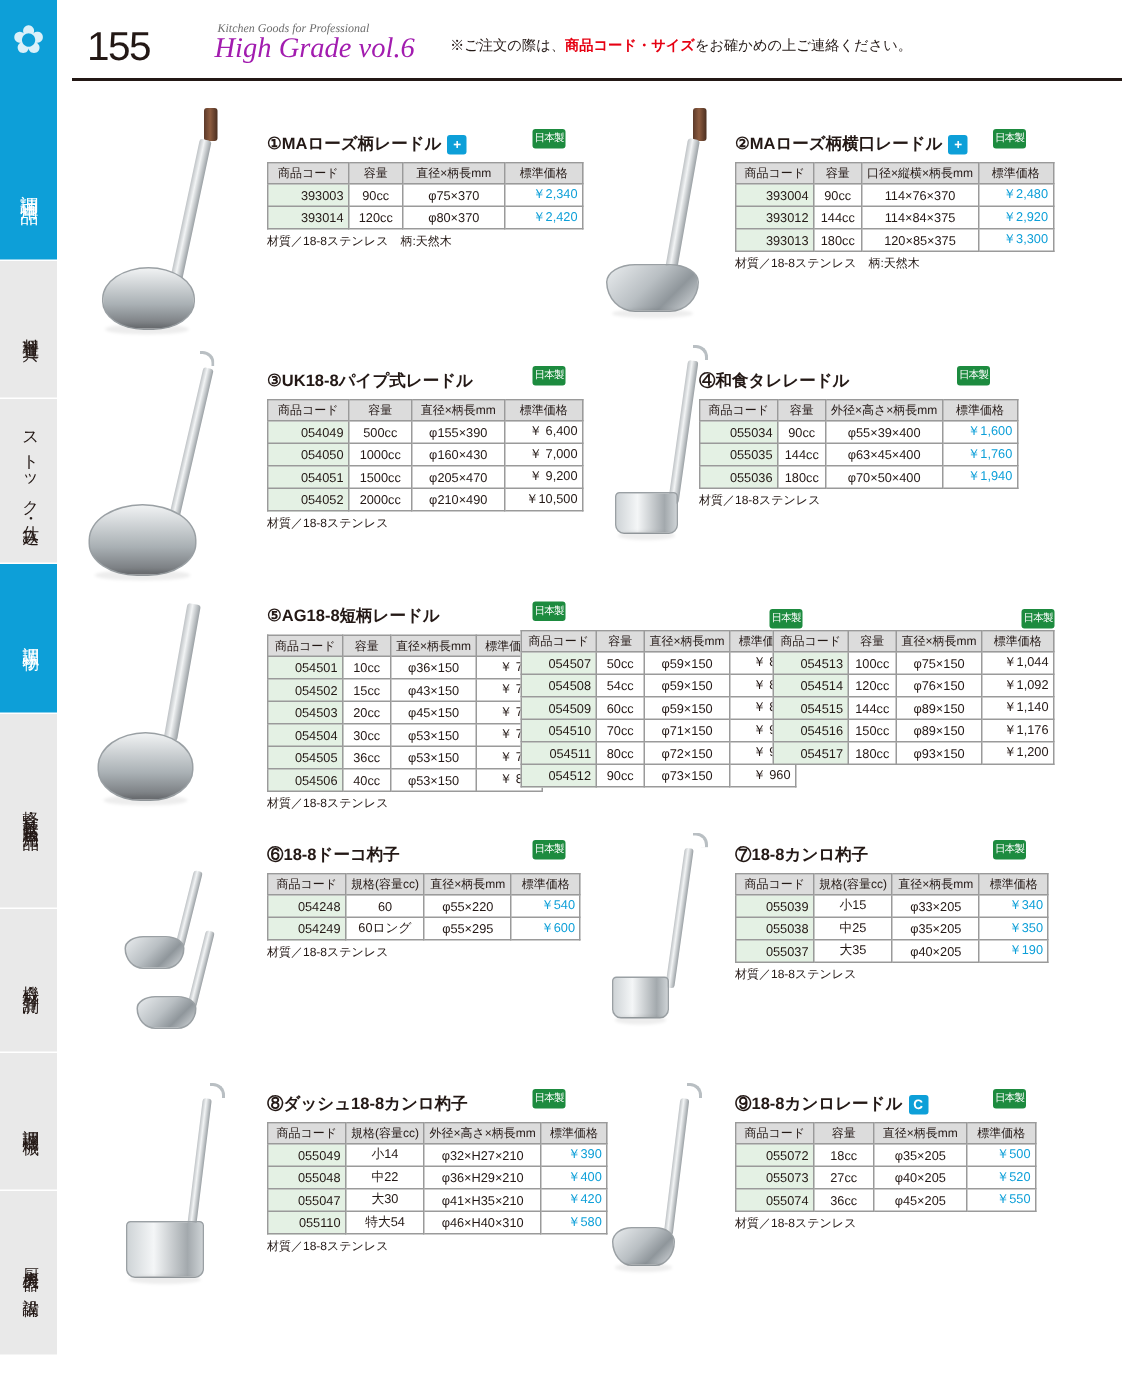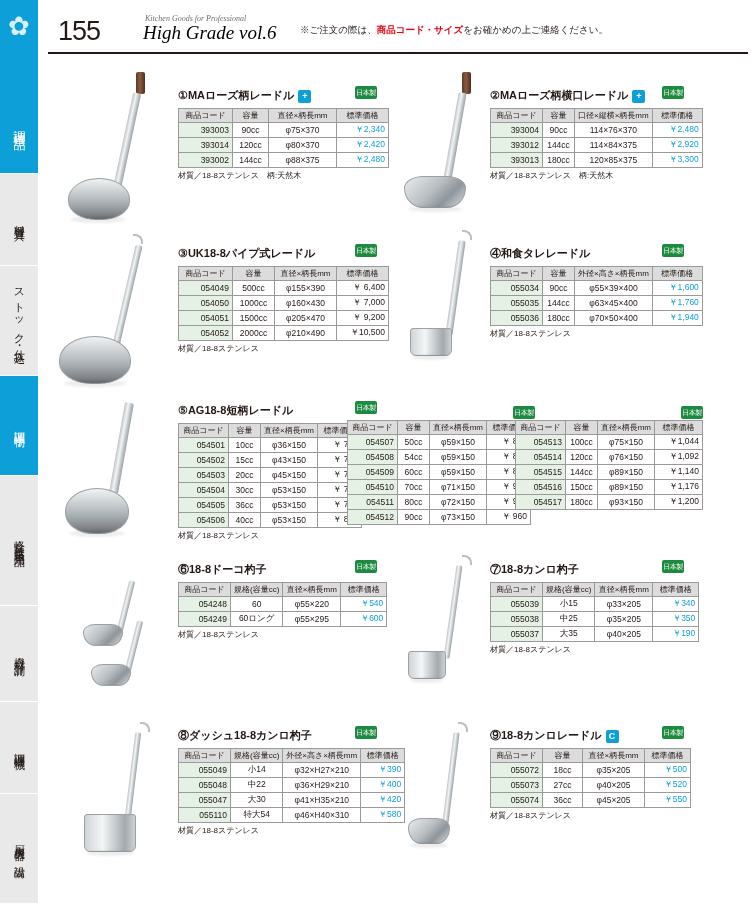--- a/index.html
+++ b/index.html
@@ -44,21 +44,21 @@
     font-size:27px; font-weight:normal; color:#231815;
     letter-spacing:-1px;
   }
   .hdr-sub {
     position:absolute; left:145px; top:14px;
     font-size:8px; color:#6e6e6e; font-style:italic;
     font-family:"Liberation Serif", serif;
   }
   .hdr-title {
     position:absolute; left:143px; top:22px;
-    font-size:19px; font-style:italic; color:#000000;
+    font-size:19px; font-style:italic; color:#a21caf;
     font-family:"Liberation Serif", serif;
   }
   .hdr-note {
     position:absolute; left:300px; top:24px;
     font-size:9.5px; color:#231815;
   }
   .hdr-note b { color:#e60012; }
   .hdr-rule {
     position:absolute; left:48px; top:52px; width:700px; height:2px;
     background:#231815;
@@ -195,26 +195,20 @@
           <td>90cc</td>
           <td>φ75×370</td>
           <td class="price">￥2,340</td>
         </tr>
     <tr>
           <td class="code">393014</td>
           <td>120cc</td>
           <td>φ80×370</td>
           <td class="price">￥2,420</td>
         </tr>
-    <tr>
-          <td class="code">393002</td>
-          <td>144cc</td>
-          <td>φ88×375</td>
-          <td class="price">￥2,480</td>
-        </tr>
   </tbody>
     </table>
   <div class="mat">材質／18-8ステンレス　柄:天然木</div>
 </div>
 
 <div class="prod" style="left:60px; top:70px; width:110px; height:150px;">
   <div class="handle-wood" style="left:76px; top:2px; width:9px; height:22px;"></div>
   <div class="handle" style="left:62px; top:22px; width:8px; height:108px; transform:rotate(12deg);"></div>
   <div class="bowl-side" style="left:8px; top:108px; width:62px; height:42px;"></div>
   <div class="shade" style="left:10px; top:146px; width:56px; height:7px;"></div>
@@ -303,21 +297,21 @@
     </table>
   <div class="mat">材質／18-8ステンレス</div>
 </div>
 <div class="prod" style="left:45px; top:230px; width:130px; height:150px;">
   <div class="hook" style="left:88px; top:4px;"></div>
   <div class="handle" style="left:78px; top:14px; width:7px; height:112px; transform:rotate(13deg);"></div>
   <div class="bowl-side" style="left:14px; top:106px; width:72px; height:48px;"></div>
   <div class="shade" style="left:18px; top:150px; width:64px; height:7px;"></div>
 </div>
 
-<div class="item" style="left:490px; top:246px;">
+<div class="item" style="left:466px; top:246px;">
   <div class="title">
     <span>④</span><span>和食タレレードル</span>
   </div>
   <div class="madein-wrap" style="left:172px; top:-2px;"><span class="madein">日本製</span></div>
   <table class="spec" style="margin-top:5px;">
     <tbody>
         <tr>
       <th style="width:52px">商品コード</th>
       <th style="width:32px">容量</th>
       <th style="width:72px">外径×高さ×柄長mm</th>

